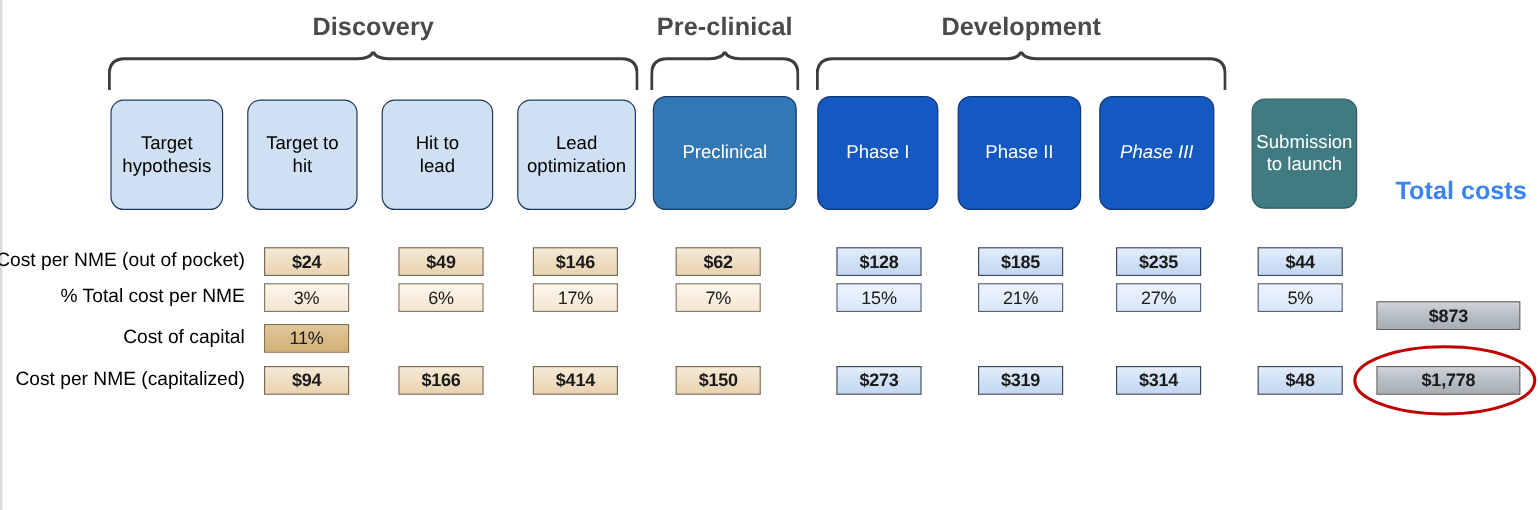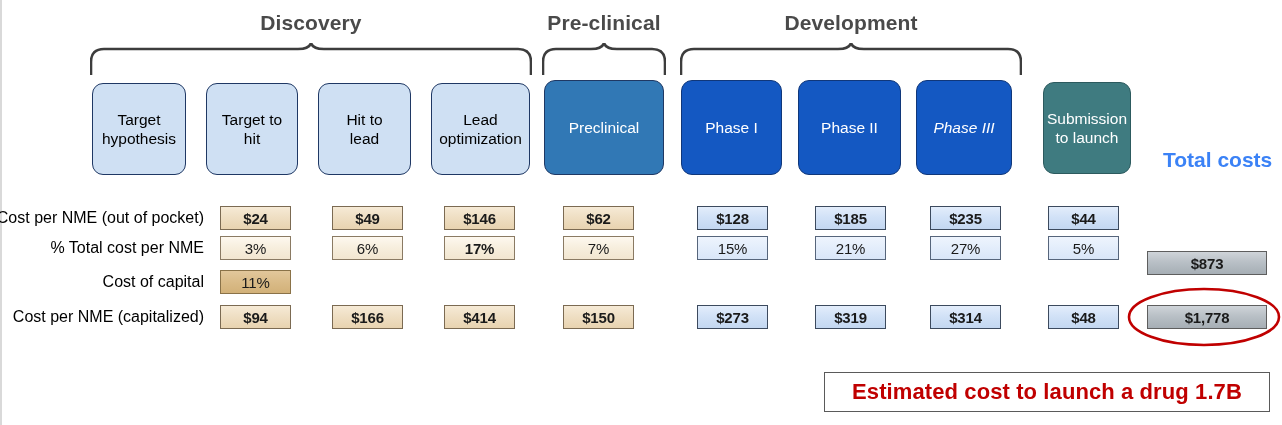--- a/index.html
+++ b/index.html
@@ -193,21 +193,21 @@
       <div class="cell tan" style="left: 220px; top: 206px; width: 71px;">$24</div>
       <div class="cell tan" style="left: 332px; top: 206px; width: 71px;">$49</div>
       <div class="cell tan" style="left: 444px; top: 206px; width: 71px;">$146</div>
       <div class="cell tan" style="left: 563px; top: 206px; width: 71px;">$62</div>
       <div class="cell blue" style="left: 697px; top: 206px; width: 71px;">$128</div>
       <div class="cell blue" style="left: 815px; top: 206px; width: 71px;">$185</div>
       <div class="cell blue" style="left: 930px; top: 206px; width: 71px;">$235</div>
       <div class="cell blue" style="left: 1048px; top: 206px; width: 71px;">$44</div>
       <div class="cell tan-lite" style="left: 220px; top: 236px; width: 71px;">3%</div>
       <div class="cell tan-lite" style="left: 332px; top: 236px; width: 71px;">6%</div>
-      <div class="cell tan-lite" style="left: 444px; top: 236px; width: 71px; font-weight: bold;">17%</div>
+      <div class="cell tan-lite" style="left: 444px; top: 236px; width: 71px;">17%</div>
       <div class="cell tan-lite" style="left: 563px; top: 236px; width: 71px;">7%</div>
       <div class="cell blue-lite" style="left: 697px; top: 236px; width: 71px;">15%</div>
       <div class="cell blue-lite" style="left: 815px; top: 236px; width: 71px;">21%</div>
       <div class="cell blue-lite" style="left: 930px; top: 236px; width: 71px;">27%</div>
       <div class="cell blue-lite" style="left: 1048px; top: 236px; width: 71px;">5%</div>
       <div class="cell tan-dark" style="left: 220px; top: 270px; width: 71px;">11%</div>
       <div class="cell tan" style="left: 220px; top: 305px; width: 71px;">$94</div>
       <div class="cell tan" style="left: 332px; top: 305px; width: 71px;">$166</div>
       <div class="cell tan" style="left: 444px; top: 305px; width: 71px;">$414</div>
       <div class="cell tan" style="left: 563px; top: 305px; width: 71px;">$150</div>
@@ -216,15 +216,14 @@
       <div class="cell blue" style="left: 930px; top: 305px; width: 71px;">$314</div>
       <div class="cell blue" style="left: 1048px; top: 305px; width: 71px;">$48</div>
       <div class="cell grey" style="left: 1147px; top: 206px; width: 120px; margin-top: 45px;">$873</div>
       <div class="cell grey" style="left: 1147px; top: 305px; width: 120px;">$1,778</div>
     </div>
 
   <svg class="ellipse-svg" style="left:1124px; top:286px;" width="160" height="62">
     <ellipse cx="80" cy="31" rx="75" ry="28" fill="none" stroke="#c00000" stroke-width="2.6"></ellipse>
   </svg>
 
-  <div class="callout" id="callout-box" style="left: 824px; top: 372px; width: 446px; height: 40px; color: rgb(192, 0, 0);">Estimated cost to launch a drug 1.7B</div>
 
 </div>
 
 </body></html>

